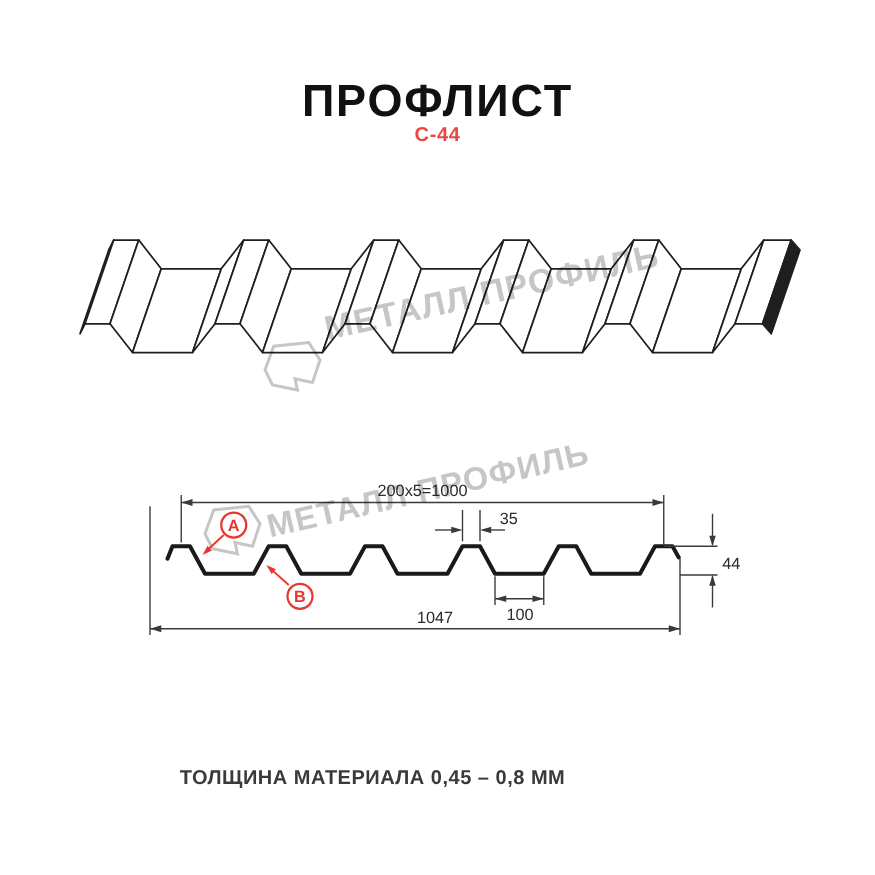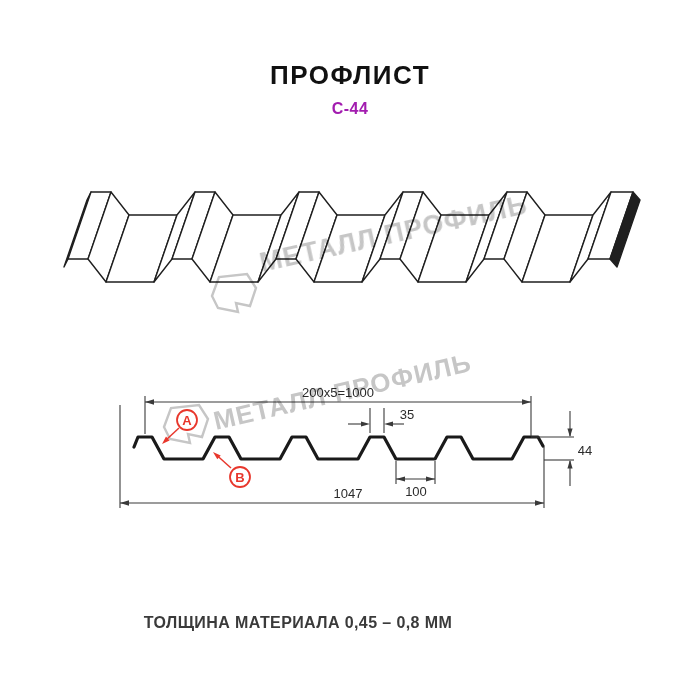--- a/index.html
+++ b/index.html
@@ -1,21 +1,21 @@
 <!DOCTYPE html>
 <html><head>
 <meta charset="utf-8">
 <style>
   html,body{margin:0;padding:0;background:#ffffff;}
   body{width:700px;height:700px;position:relative;overflow:hidden;
        font-family:"Liberation Sans",sans-serif;}
   .title{position:absolute;top:60px;left:0;width:700px;text-align:center;
-         font-size:26px;font-weight:bold;letter-spacing:1.5px;color:#111;}
+         font-size:36px;font-weight:bold;letter-spacing:1.5px;color:#111;}
   .subtitle{position:absolute;top:100px;left:0;width:700px;text-align:center;
-         font-size:16px;font-weight:bold;letter-spacing:.5px;color:#a21caf;}
+         font-size:16px;font-weight:bold;letter-spacing:.5px;color:#ef4444;}
   .footer{position:absolute;top:614px;left:0;width:596px;text-align:center;
          font-size:16px;font-weight:bold;letter-spacing:.4px;color:#3a3a3a;}
   svg{position:absolute;top:0;left:0;}
   .wm{mix-blend-mode:multiply;}
   .wm text{font-family:"Liberation Sans",sans-serif;font-weight:bold;}
   .dimtxt{font-size:13px;fill:#2b2b2b;font-family:"Liberation Sans",sans-serif;}
   .callout{font-size:13px;font-weight:bold;font-family:"Liberation Sans",sans-serif;}
 </style>
 </head>
 <body>

